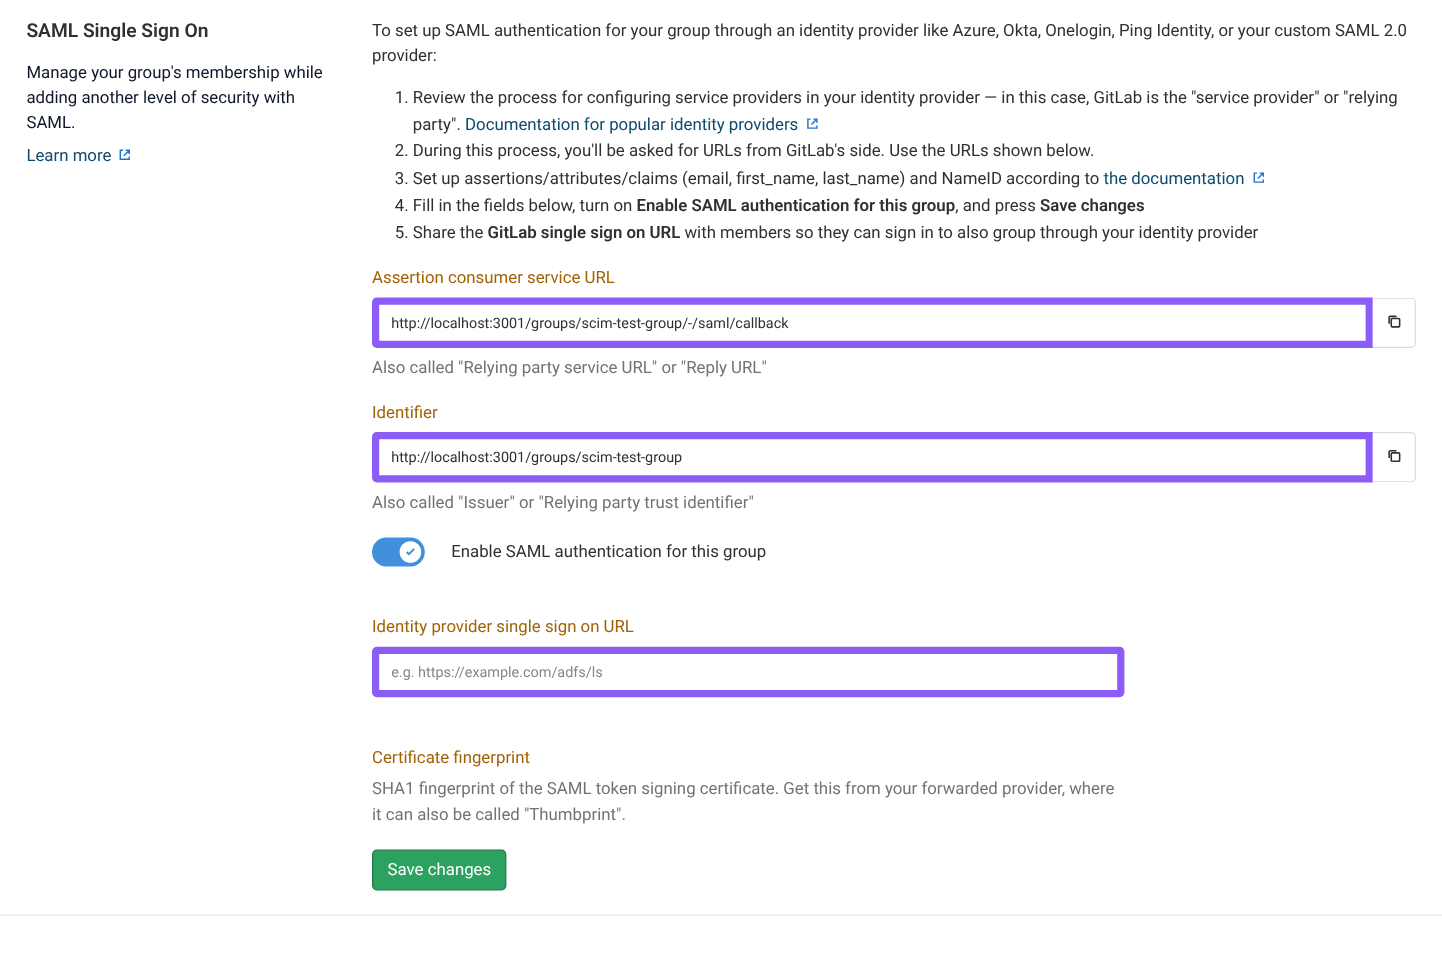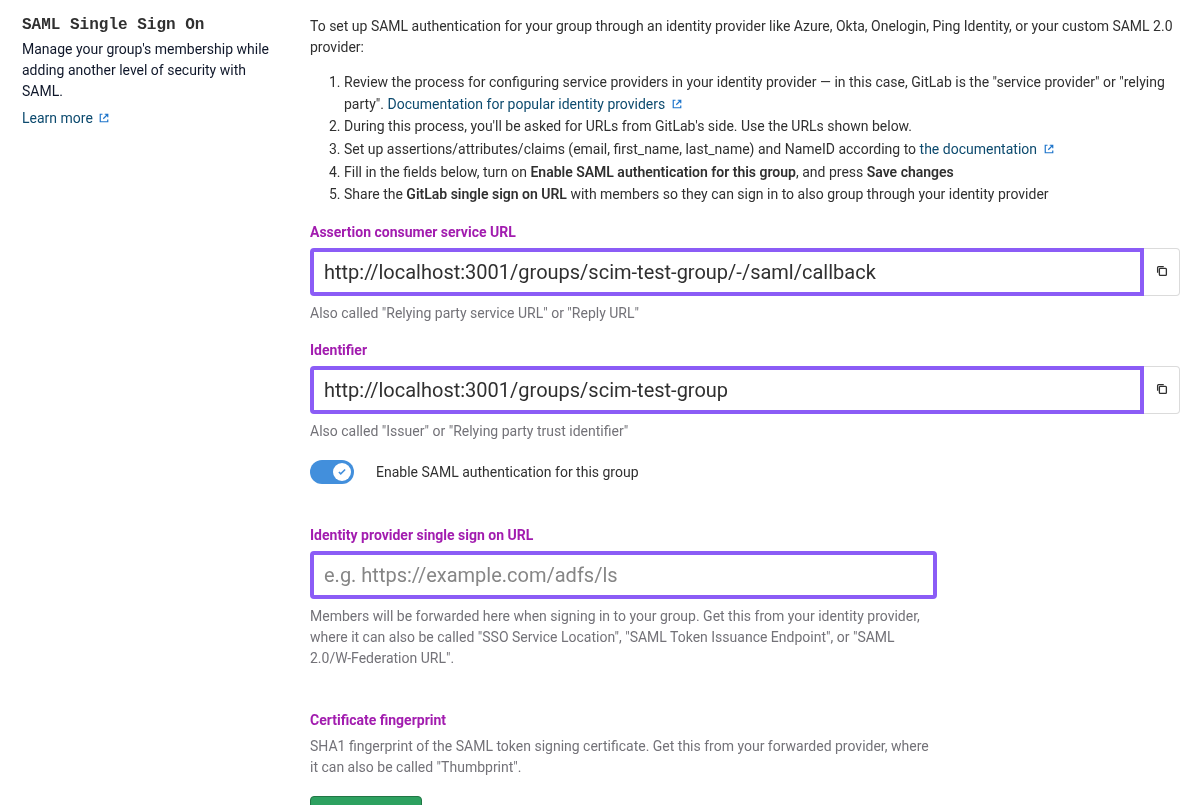--- a/index.html
+++ b/index.html
@@ -21,22 +21,21 @@
   padding-right: 16px;
 }
 .section-right {
   flex: 1;
   padding-left: 8px;
 }
 .section-title {
   font-size: 16px;
   font-weight: 600;
   color: #303030;
-  margin-bottom: 5px;
-  font-family: Liberation Mono, monospace;
+  margin-bottom: 16px;
 }
 .section-desc {
   color: #0f172a;
   font-size: 14px;
   line-height: 1.5;
   margin-bottom: 8px;
 }
 .link {
   color: #0c4a6e;
   text-decoration: none;
@@ -60,33 +59,33 @@
   margin-bottom: 18px;
 }
 ol li {
   font-size: 14px;
   line-height: 1.55;
   margin-bottom: 1px;
 }
 .bold { font-weight: 600; }
 .field-group { margin-bottom: 18px; }
 .field-label {
-  font-weight: 700;
+  font-weight: 400;
   font-size: 14px;
   margin-bottom: 8px;
   display: block;
-  color: #a21caf;
+  color: #a16207;
 }
 .input-row { display: flex; }
 .input {
   width: 100%;
   padding: 8px 10px;
-  border: 4px solid #8b5cf6;
+  border: 6px solid #8b5cf6;
   border-radius: 4px;
-  font-size: 20px;
+  font-size: 12px;
   color: #303030;
   background: #fff;
   font-family: inherit;
 }
 .input::placeholder { color: #868686; }
 .input-ro {
   flex: 1;
   border-radius: 4px 0 0 4px;
 }
 .copy-btn {
@@ -234,21 +233,20 @@
               <path d="M3 8l3 3 7-7"></path>
             </svg>
         </div>
       </div>
       <span class="toggle-label">Enable SAML authentication for this group</span>
     </div>
 
     <div class="field-group narrow">
       <label class="field-label">Identity provider single sign on URL</label>
       <input class="input" placeholder="e.g. https://example.com/adfs/ls" style="">
-      <p class="help-text">Members will be forwarded here when signing in to your group. Get this from your identity provider, where it can also be called "SSO Service Location", "SAML Token Issuance Endpoint", or "SAML 2.0/W-Federation URL".</p>
     </div>
 
     <div class="field-group narrow">
       <label class="field-label">Certificate fingerprint</label>
       <p class="help-text">SHA1 fingerprint of the SAML token signing certificate. Get this from your forwarded provider, where it can also be called "Thumbprint".</p>
     </div>
 
     <button class="btn btn-green">Save changes</button>
   </div>
 </div>

